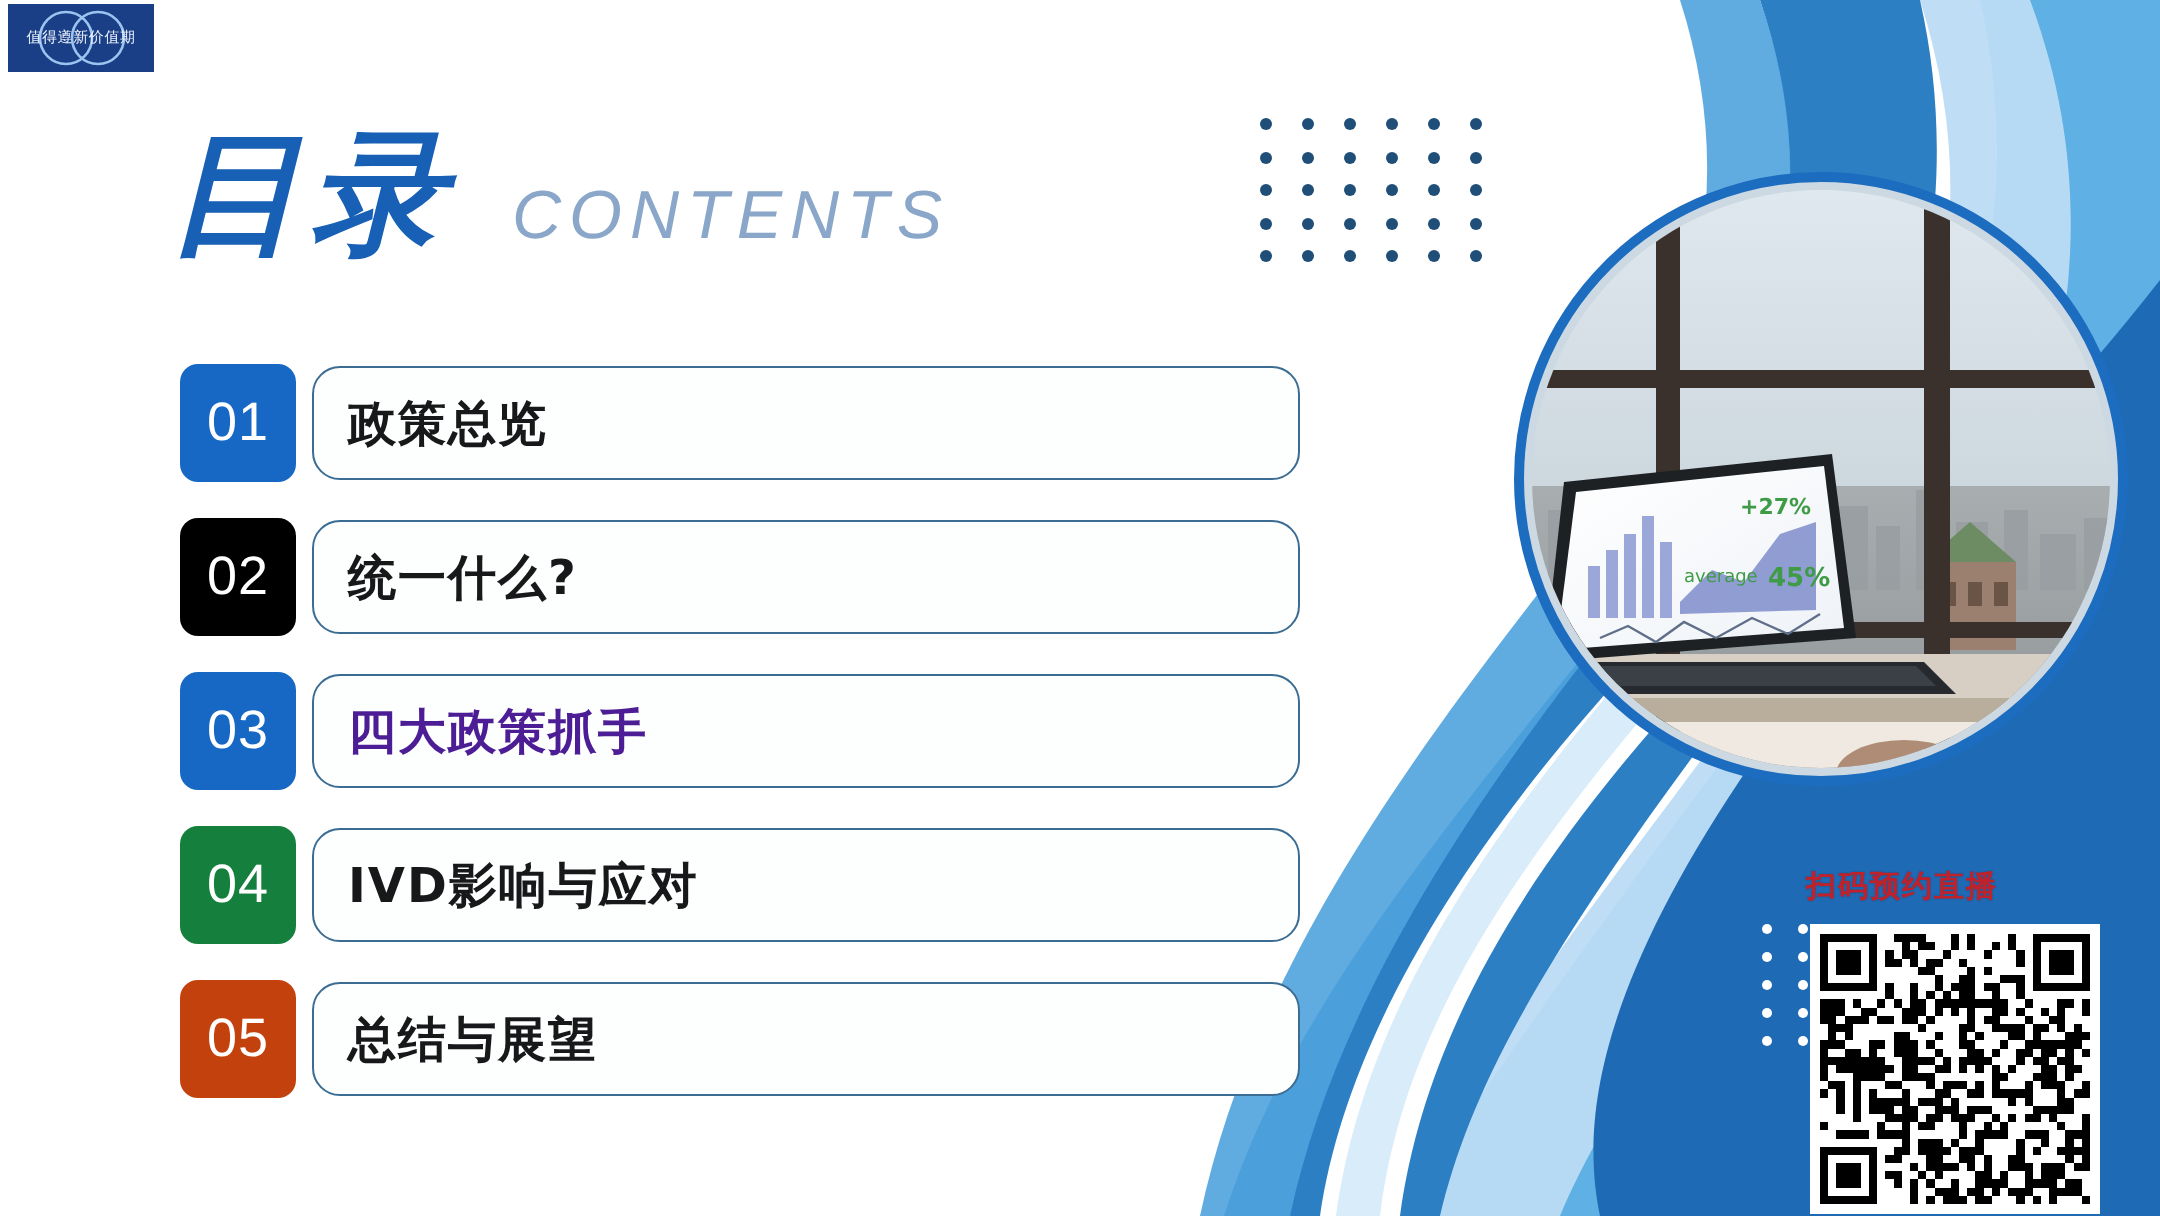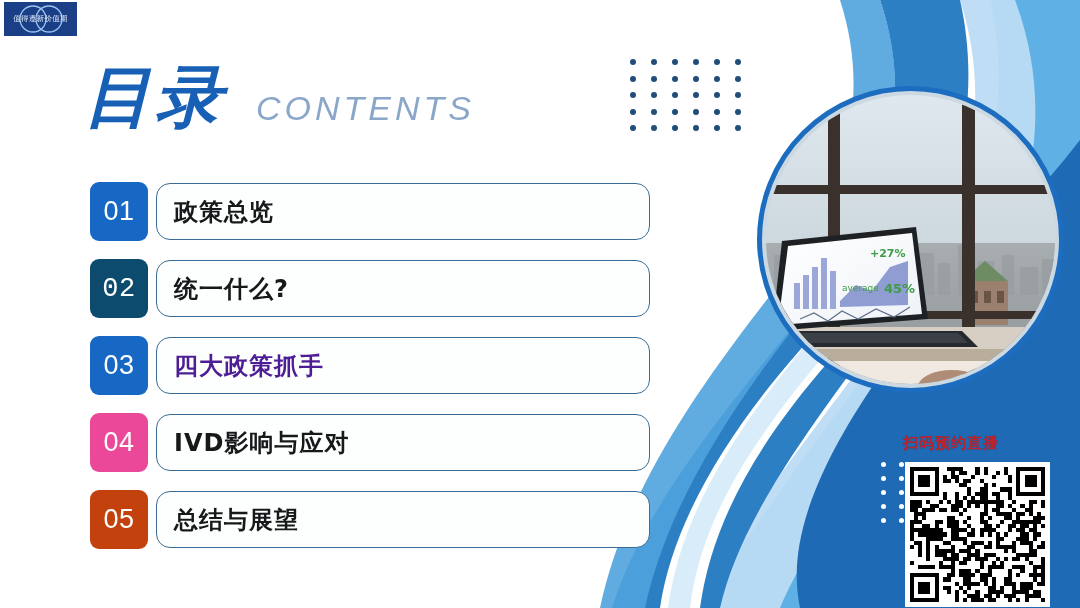--- a/index.html
+++ b/index.html
@@ -286,33 +286,33 @@
     </div>
 
   <div class="toc" id="toc-list">
       <div class="toc-row">
         <div class="toc-num" style="background: rgb(22, 104, 196);">01</div>
         <div class="toc-box" style="border-color: rgb(59, 109, 148);">
           <span class="toc-label" style="color: rgb(22, 24, 26);">政策总览</span>
         </div>
       </div>
       <div class="toc-row">
-        <div class="toc-num" style="background: #0c4a6e; font-family: Liberation Mono, monospace;">02</div>
+        <div class="toc-num" style="background: #000000;">02</div>
         <div class="toc-box" style="border-color: rgb(59, 109, 148);">
           <span class="toc-label" style="color: rgb(22, 24, 26);">统一什么?</span>
         </div>
       </div>
       <div class="toc-row">
         <div class="toc-num" style="background: rgb(22, 104, 196);">03</div>
         <div class="toc-box" style="border-color: rgb(59, 109, 148);">
           <span class="toc-label" style="color: #4c1d95;">四大政策抓手</span>
         </div>
       </div>
       <div class="toc-row">
-        <div class="toc-num" style="background: #ec4899;">04</div>
+        <div class="toc-num" style="background: #15803d;">04</div>
         <div class="toc-box" style="border-color: rgb(59, 109, 148);">
           <span class="toc-label" style="color: rgb(22, 24, 26);">IVD影响与应对</span>
         </div>
       </div>
       <div class="toc-row">
         <div class="toc-num" style="background: #c2410c;">05</div>
         <div class="toc-box" style="border-color: rgb(59, 109, 148);">
           <span class="toc-label" style="color: rgb(22, 24, 26);">总结与展望</span>
         </div>
       </div>

